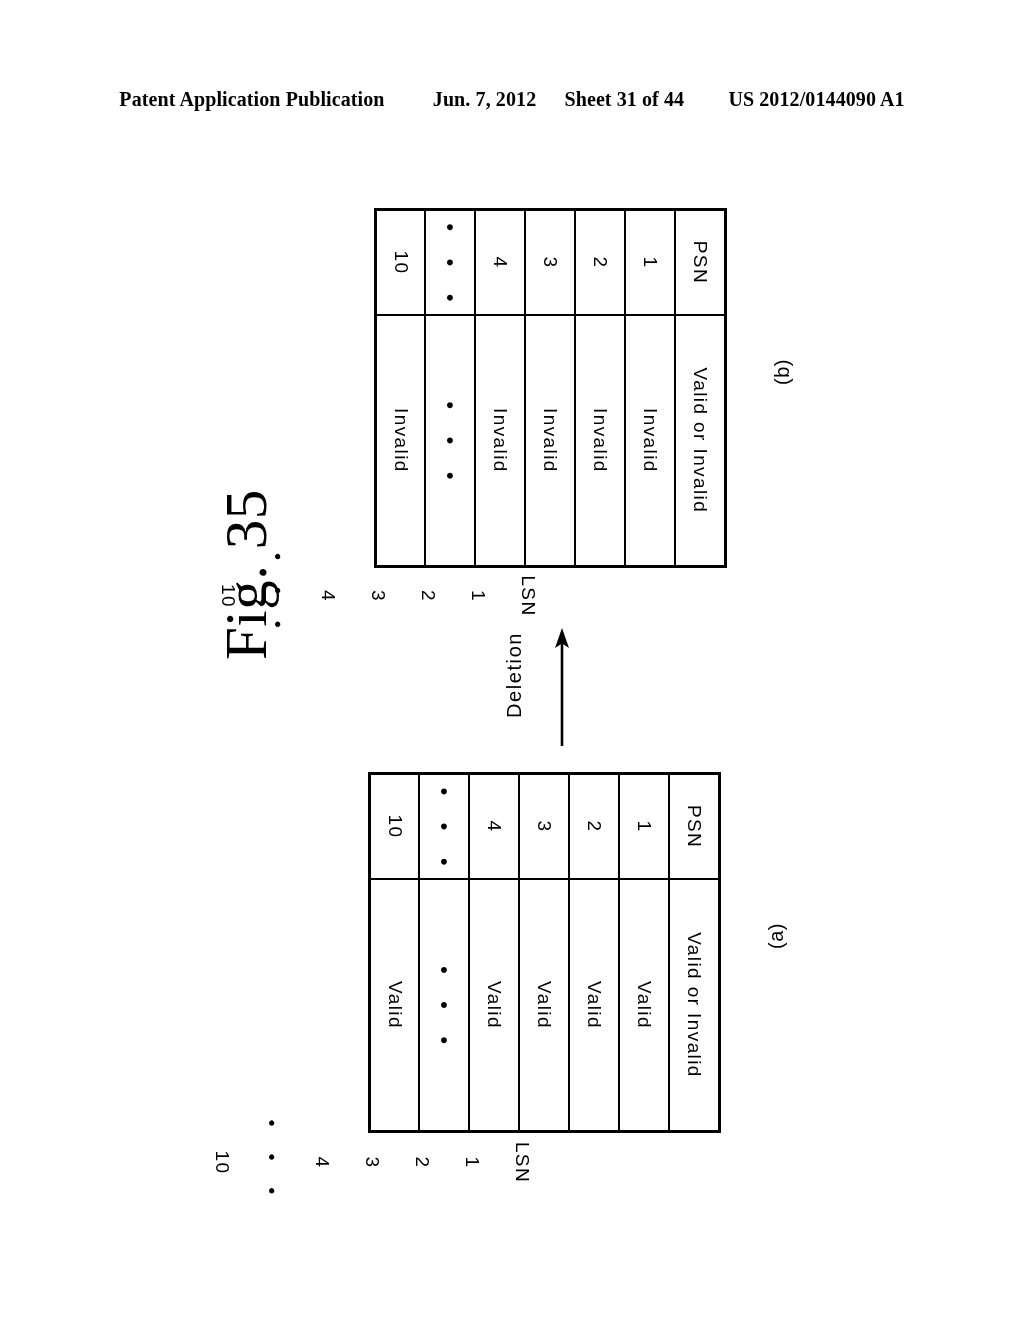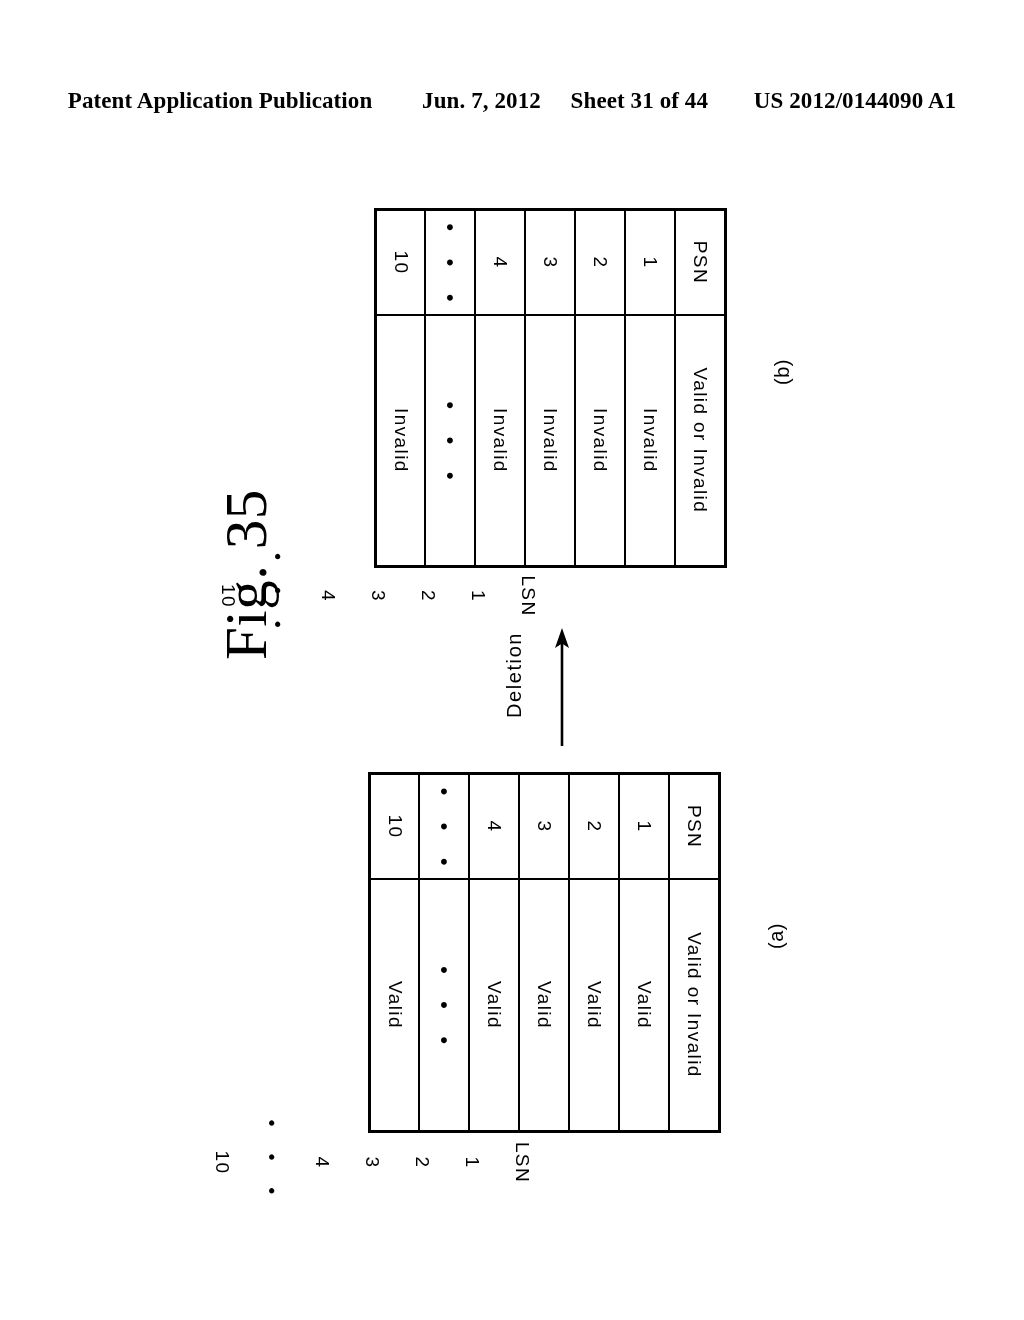--- a/index.html
+++ b/index.html
@@ -19,21 +19,21 @@
 
   
   #pub-header {
     position: absolute;
     top: 88px;
     left: 0;
     width: 1024px;
     text-align: center;
     font-family: "Liberation Serif", serif;
     font-weight: bold;
-    font-size: 23px;
+    font-size: 20px;
     letter-spacing: 0.1px;
     white-space: nowrap;
   }
   #pub-header .seg { display: inline-block; vertical-align: baseline; }
   #pub-header .gap-lg { display: inline-block; width: 38px; }
   #pub-header .gap-md { display: inline-block; width: 18px; }
   #pub-header .gap-xl { display: inline-block; width: 34px; }
 
   
   #fig-title {

